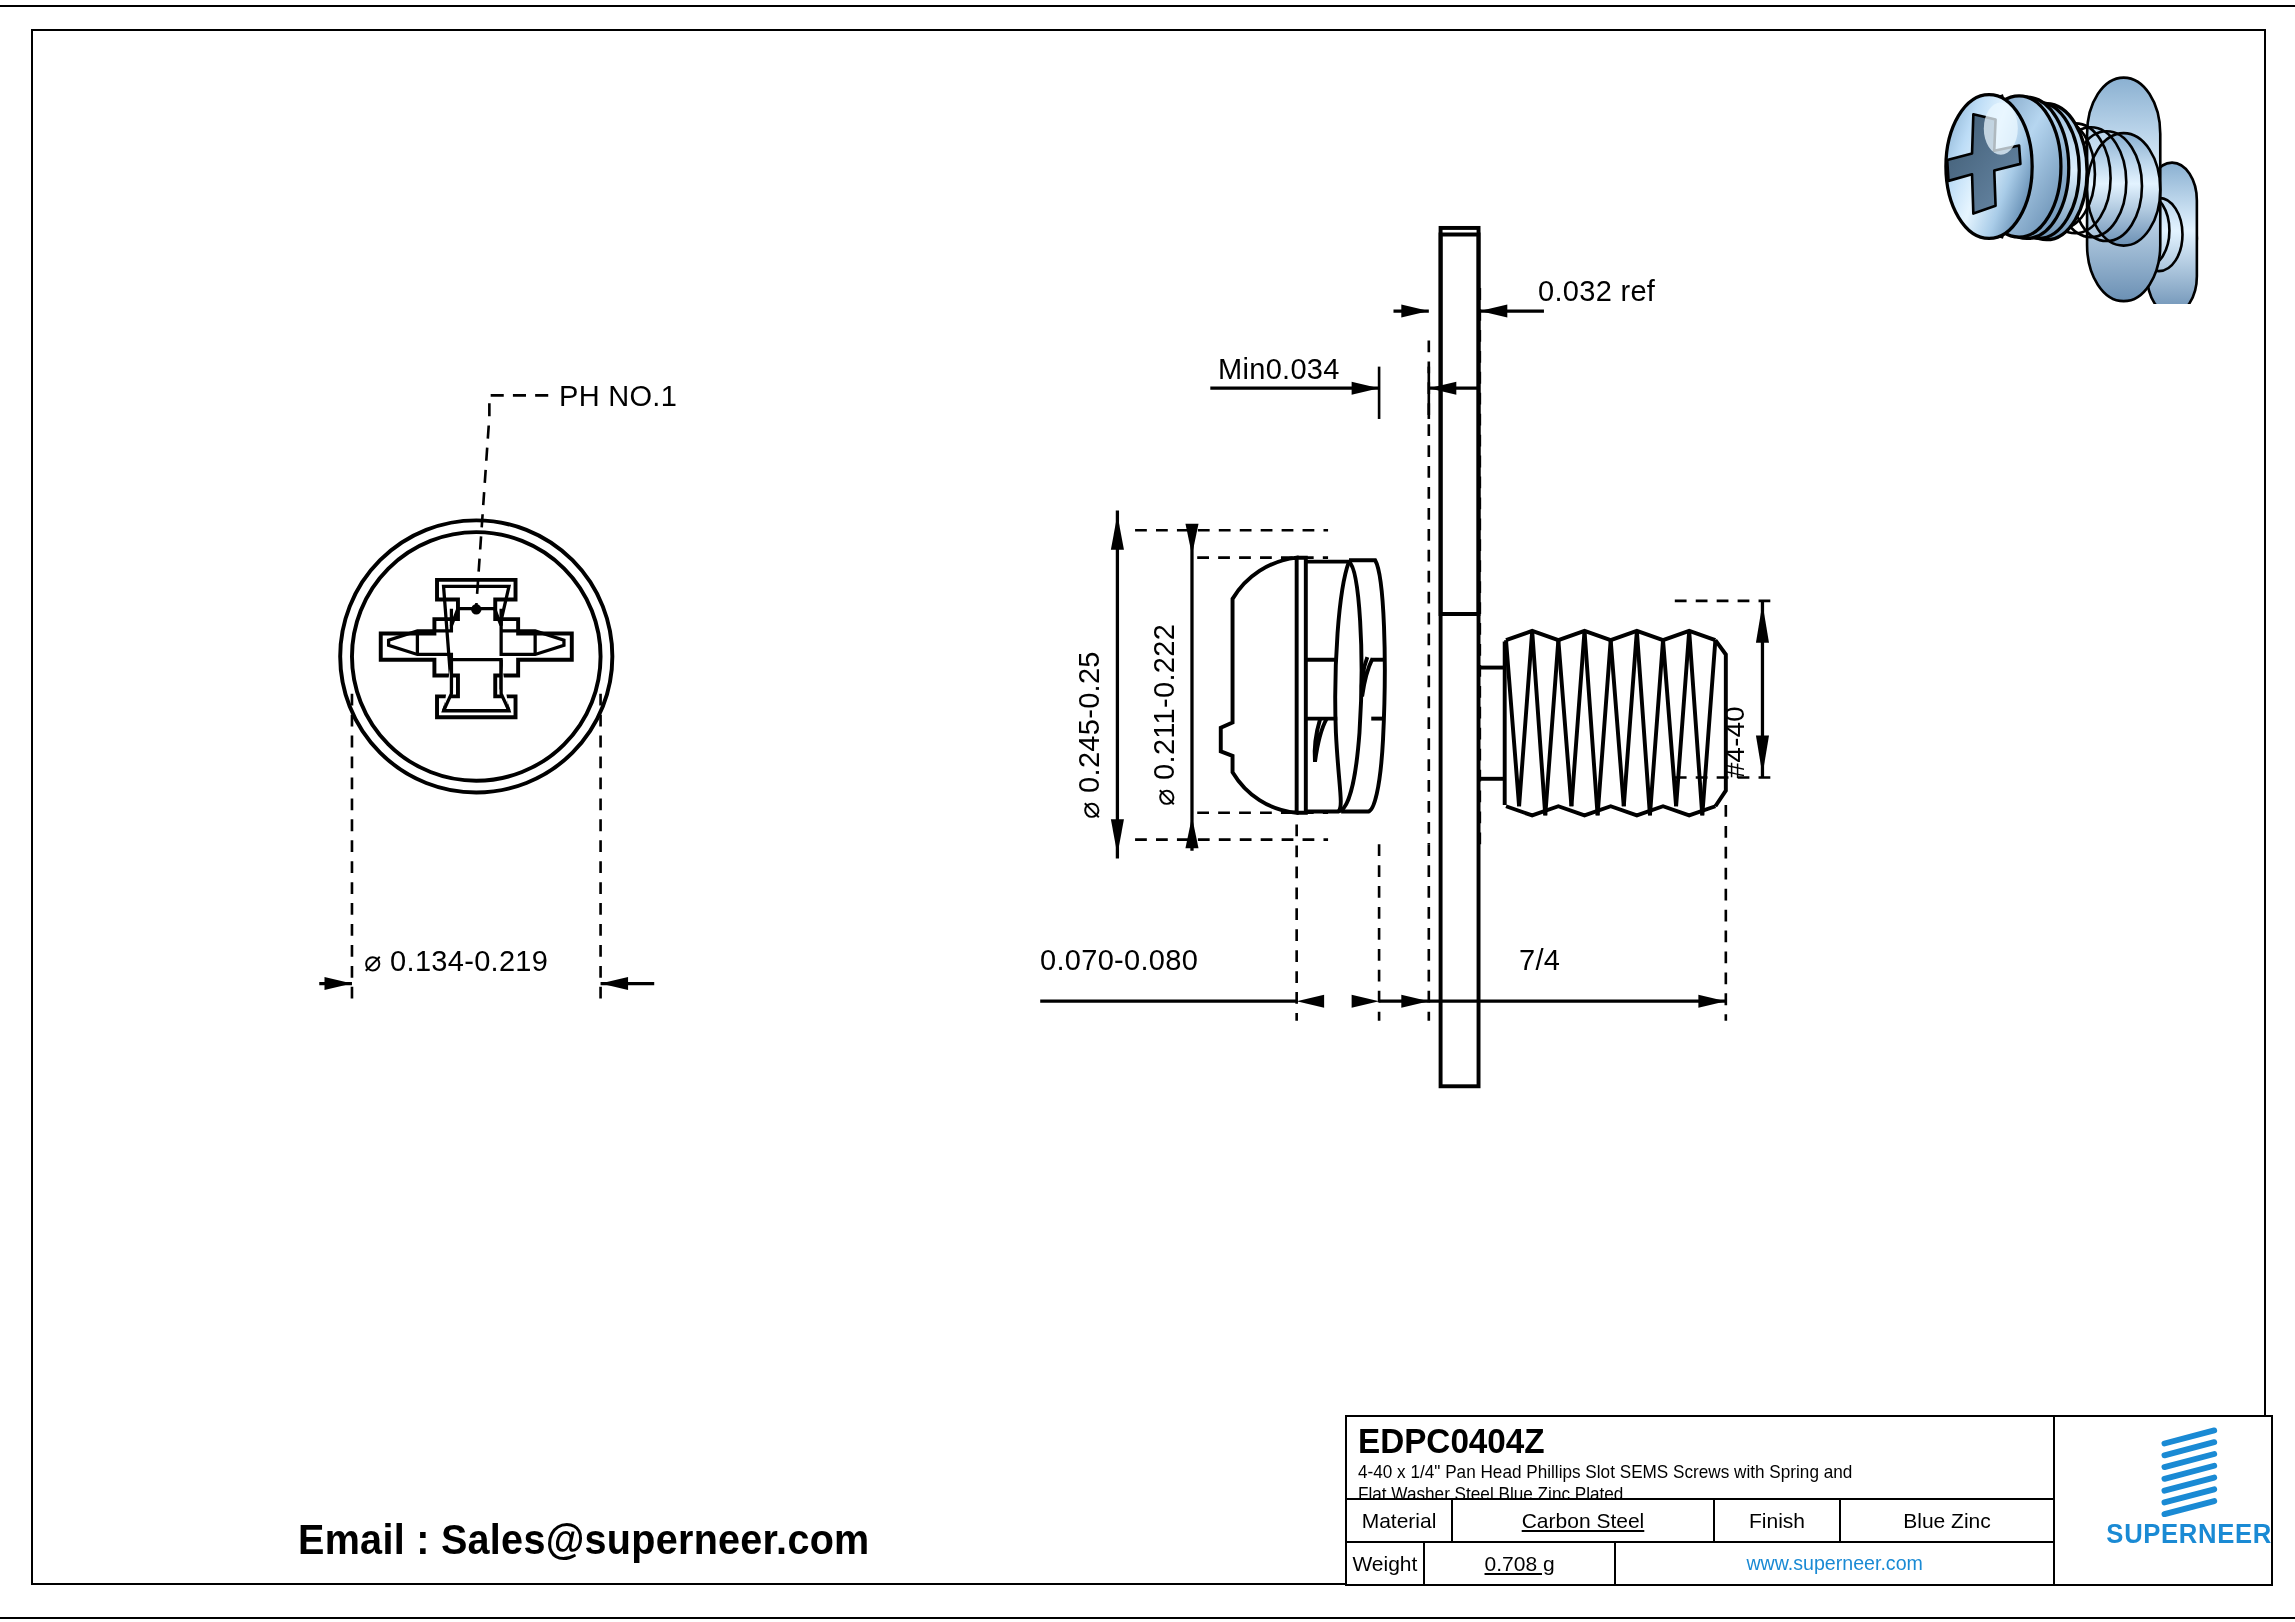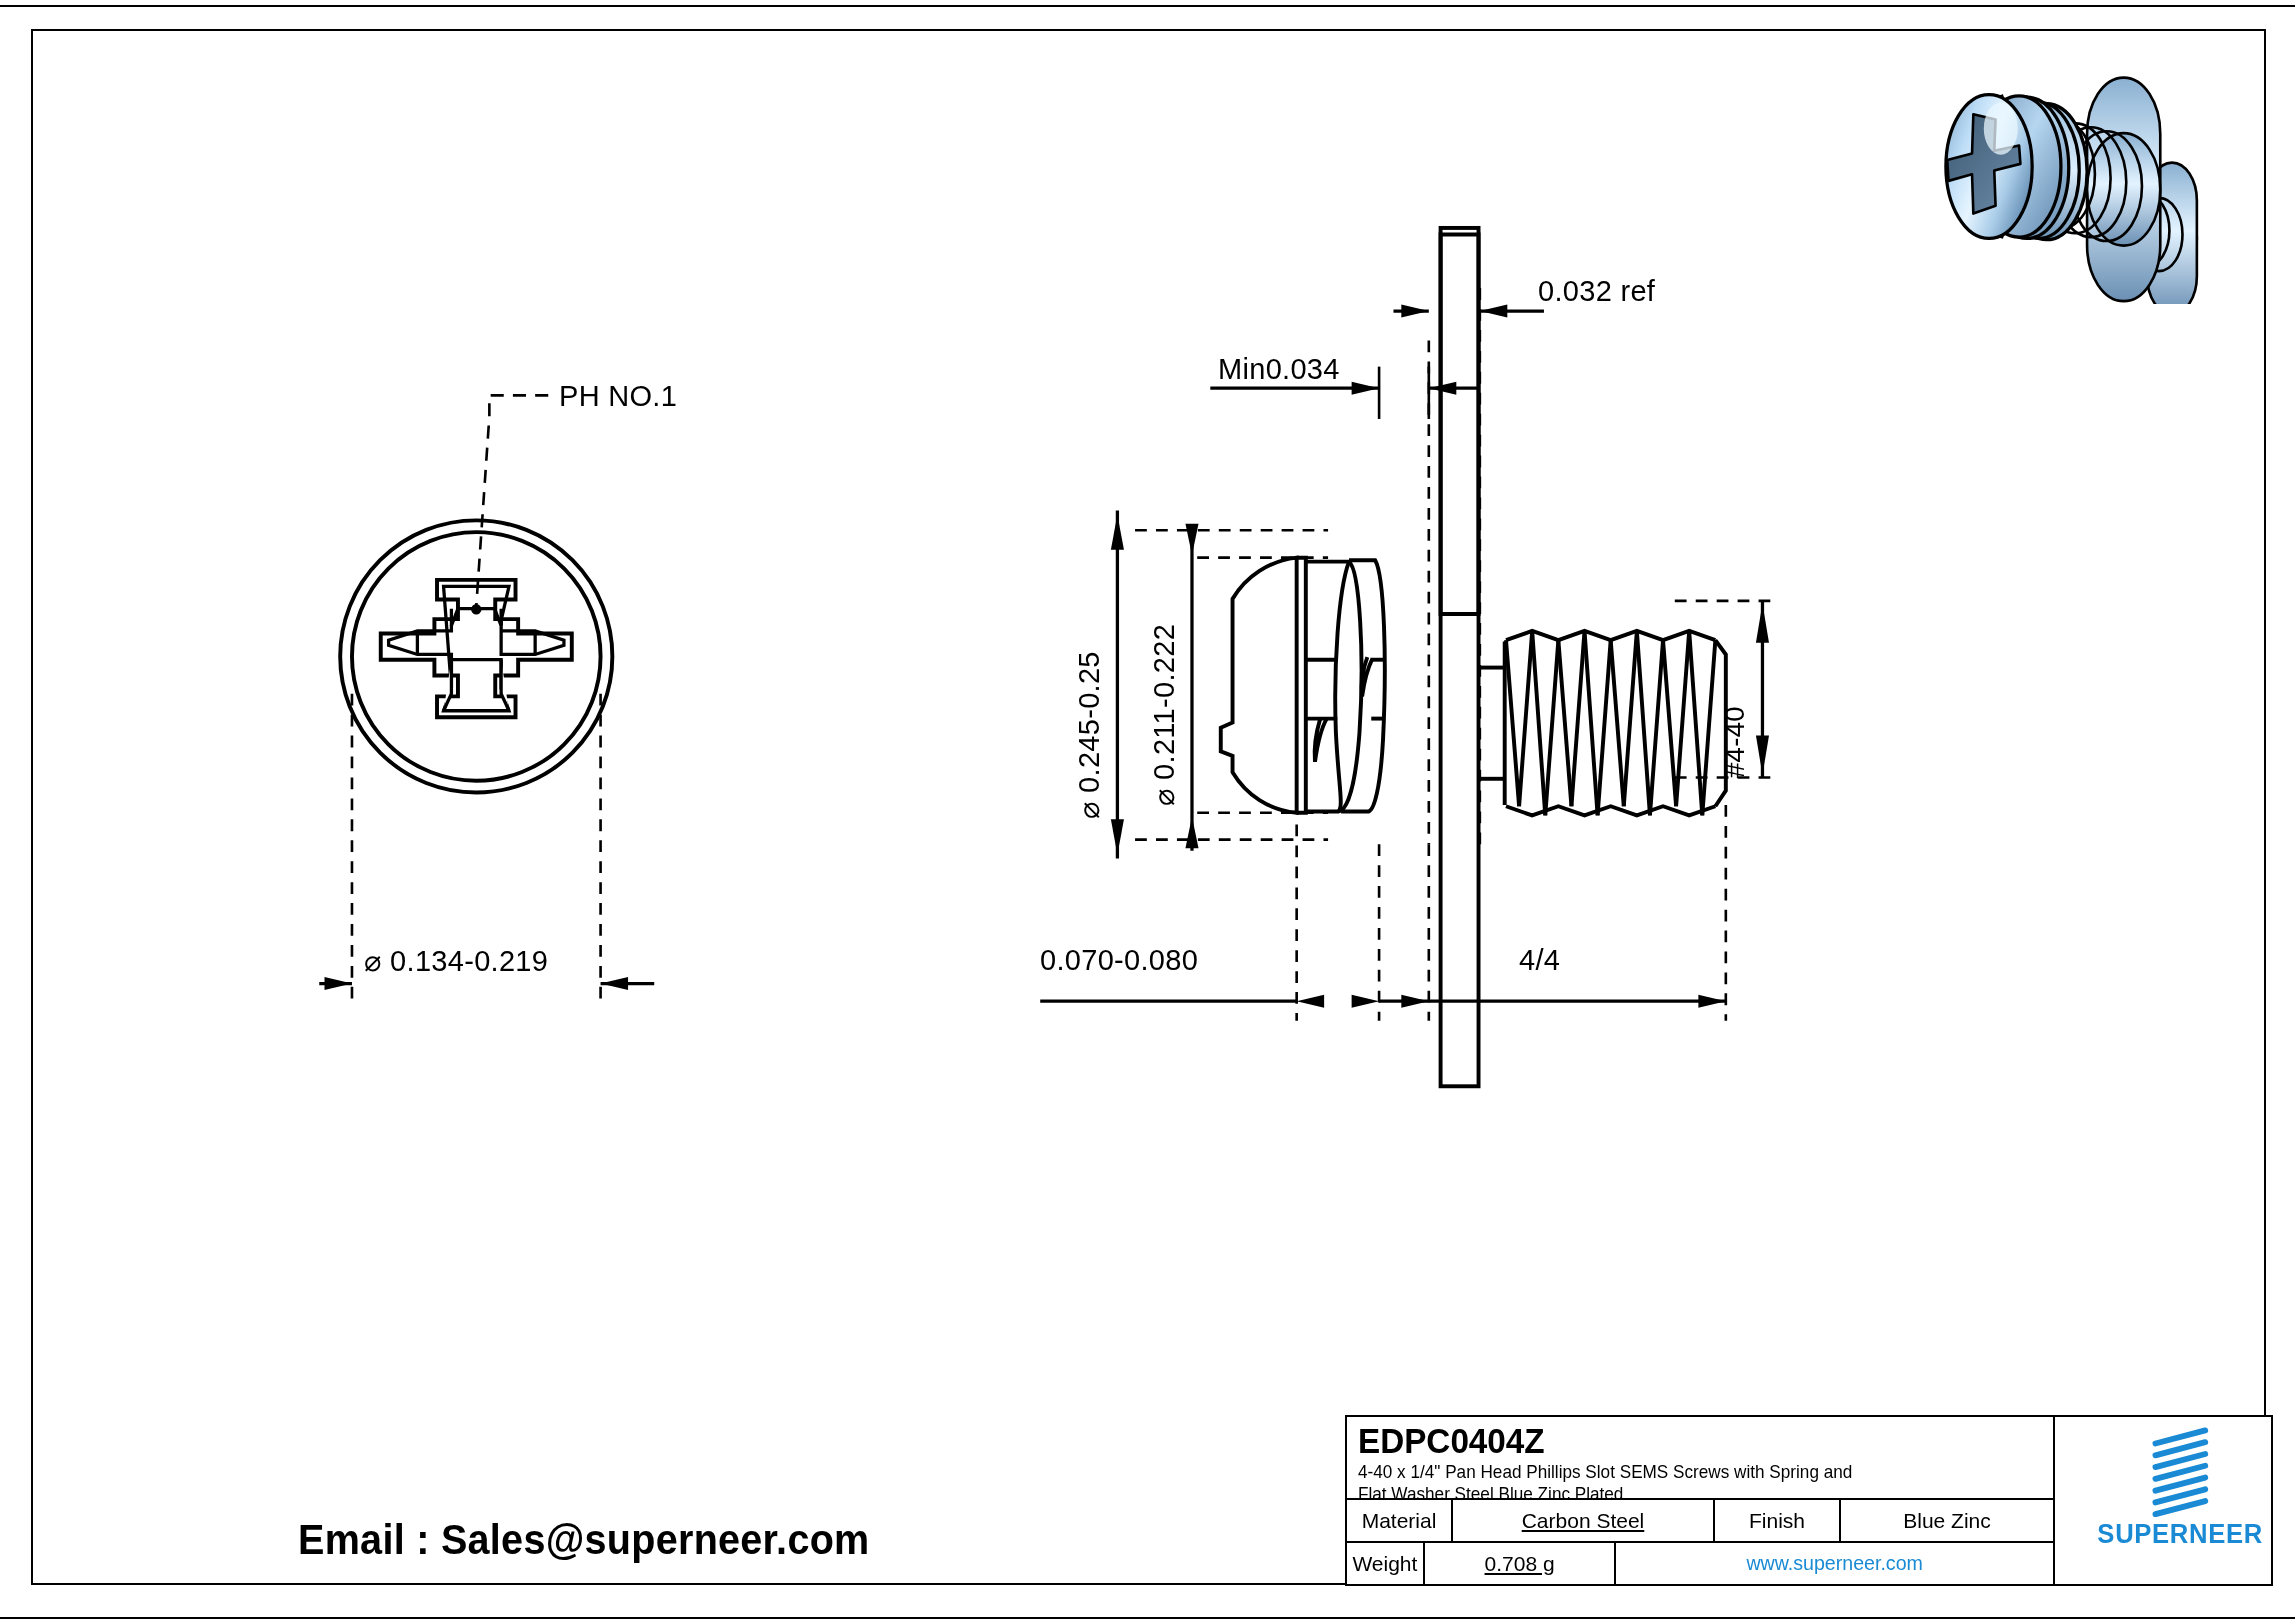--- a/index.html
+++ b/index.html
@@ -64,20 +64,21 @@
   }
 
   
   #title-block {
     position: absolute;
     left: 1345px; top: 1415px;
     width: 928px; height: 171px;
     border: 2.6px solid #000;
     display: flex;
     background: #fff;
+    justify-content: space-between;
   }
   #tb-left {
     width: 708px;
     display: flex;
     flex-direction: column;
     border-right: 2.6px solid #000;
   }
   #tb-info {
     height: 81px;
     padding: 3.9px 0 0 10.5px;
@@ -397,21 +398,21 @@
   <div class="dimtext" style="left:1218px; top:353px;">Min0.034</div>
 
   <div class="dimtext rot" style="left:1106px; top:785px;">⌀ 0.245-0.25</div>
 
   <div class="dimtext rot" style="left:1181px; top:772px;">⌀ 0.211-0.222</div>
 
   <div class="dimtext rot" style="left:1751px; top:746px; font-size:27.5px;">#4-40</div>
 
   <div class="dimtext" style="left:1040px; top:944px;">0.070-0.080</div>
 
-  <div class="dimtext" style="left:1519px; top:944px;">4/4</div>
+  <div class="dimtext" style="left:1519px; top:944px;">7/4</div>
 
   <div id="email-text">Email : Sales@superneer.com</div>
 
   <div id="title-block">
     <div id="tb-left">
       <div id="tb-info">
         <div id="tb-code">EDPC0404Z</div>
         <div id="tb-desc">
           <div>4-40 x 1/4" Pan Head Phillips Slot SEMS Screws with Spring and</div>
           <div>Flat Washer Steel Blue Zinc Plated</div>

